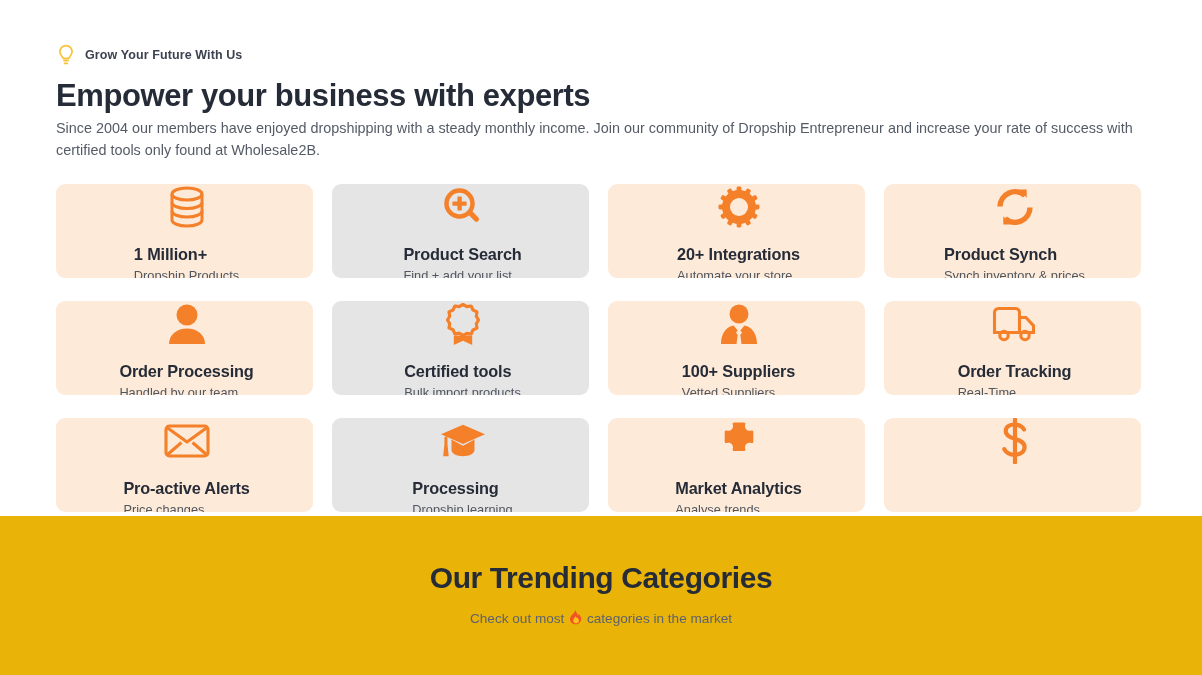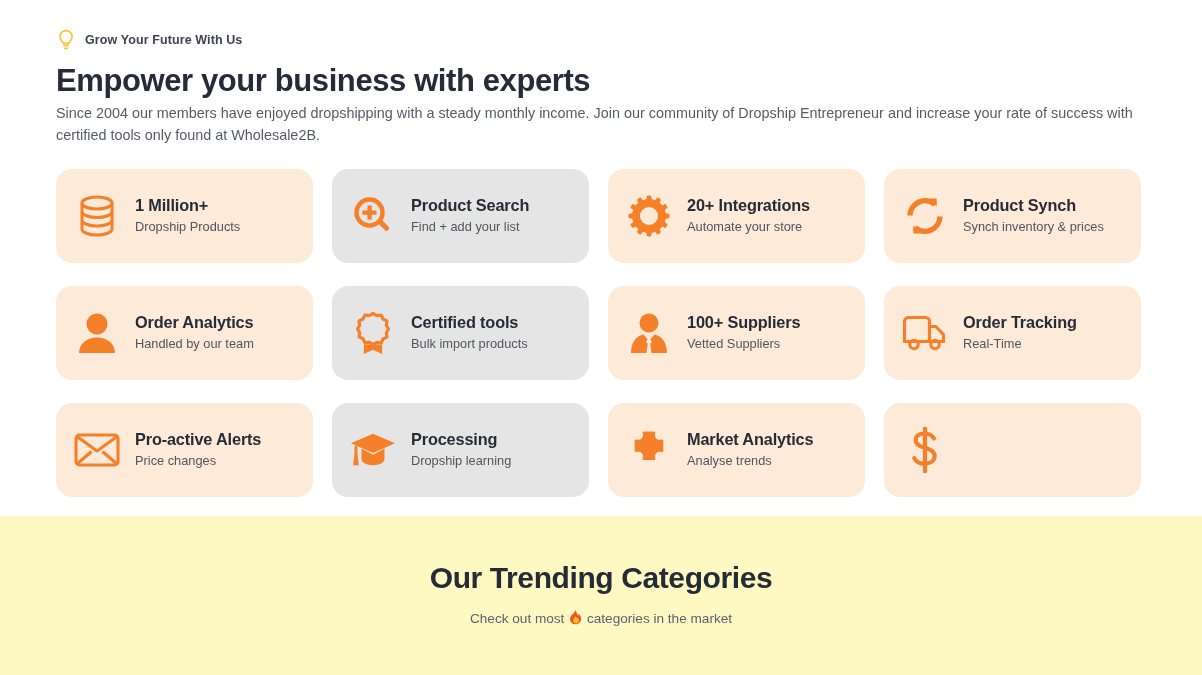--- a/index.html
+++ b/index.html
@@ -22,21 +22,21 @@
     position: relative;
     width: 1202px;
     height: 675px;
     overflow: hidden;
   }
 
   
   .features-section {
     position: absolute;
     left: 0;
-    top: 1px;
+    top: 16px;
     width: 1202px;
     height: 516px;
     background: #ffffff;
     padding: 16px 56px;
   }
 
   .eyebrow {
     display: flex;
     align-items: center;
     gap: 9px;
@@ -80,26 +80,27 @@
     margin-top: 22px;
     display: grid;
     grid-template-columns: repeat(4, 257px);
     grid-auto-rows: 94px;
     column-gap: 19px;
     row-gap: 23px;
   }
 
   .feature-card {
     background: #fdead9;
-    border-radius: 16px;
+    border-radius: 9px;
     display: flex;
     align-items: center;
     padding: 0 14px 0 18px;
     gap: 15px;
     overflow: hidden;
+    flex-direction: column;
   }
   .feature-card.tint-b { background: #e5e5e5; }
 
   .feature-icon {
     flex: none;
     width: 46px;
     height: 46px;
     display: flex;
     align-items: center;
     justify-content: center;
@@ -124,21 +125,21 @@
     white-space: nowrap;
   }
 
   
   .trending-section {
     position: absolute;
     left: 0;
     top: 516px;
     width: 1202px;
     height: 159px;
-    background: #fef9c3;
+    background: #eab308;
   }
 
   .trending-title {
     margin-top: 45px;
     text-align: center;
     font-size: 30px;
     font-weight: bold;
     color: #262c37;
     letter-spacing: -0.4px;
   }
@@ -254,21 +255,21 @@
       </div>
 
       <div class="feature-card">
         <span class="feature-icon">
           <svg width="40" height="42" viewBox="0 0 40 42" fill="#f5802a">
             <circle cx="20" cy="12" r="10.5"></circle>
             <path d="M2 41c0-9.4 8-15.5 18-15.5S38 31.6 38 41z"></path>
           </svg>
         </span>
         <div class="feature-text">
-          <div class="feature-title">Order Analytics</div>
+          <div class="feature-title">Order Processing</div>
           <div class="feature-sub">Handled by our team</div>
         </div>
       </div>
 
       <div class="feature-card tint-b">
         <span class="feature-icon">
           <svg width="38" height="44" viewBox="0 0 38 44" fill="none">
             <path d="M19 2.5l3.8 2.2 4.3-.7 1.9 4 4 1.9-.7 4.3 2.2 3.8-2.2 3.8.7 4.3-4 1.9-1.9 4-4.3-.7L19 33.3l-3.8-2.2-4.3.7-1.9-4-4-1.9.7-4.3L3.5 18l2.2-3.8-.7-4.3 4-1.9 1.9-4 4.3.7z" stroke="#f5802a" stroke-width="3.2" stroke-linejoin="round"></path>
             <path d="M9.8 33.5h18.4v9.6l-9.2-4.4-9.2 4.4z" fill="#f5802a"></path>
           </svg>

